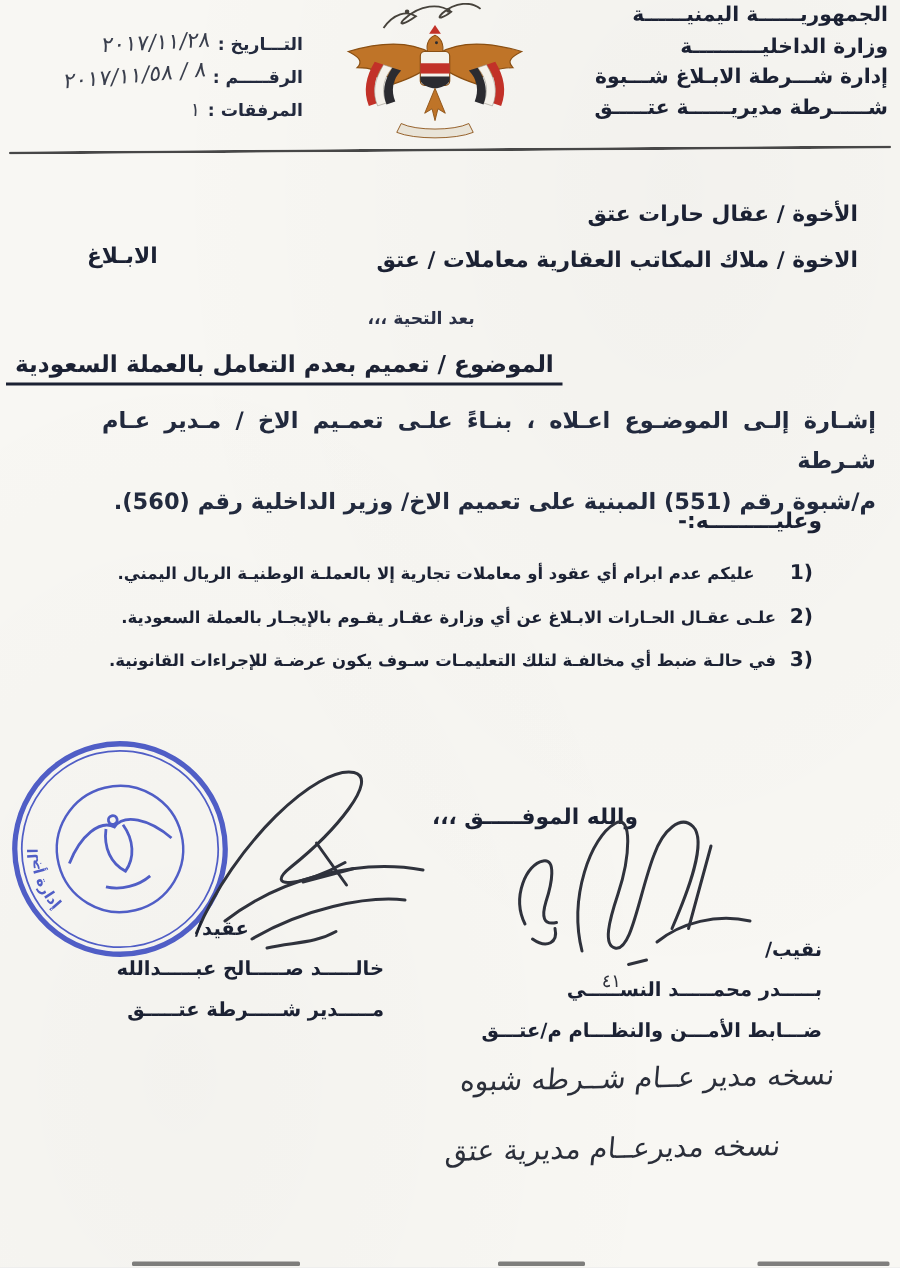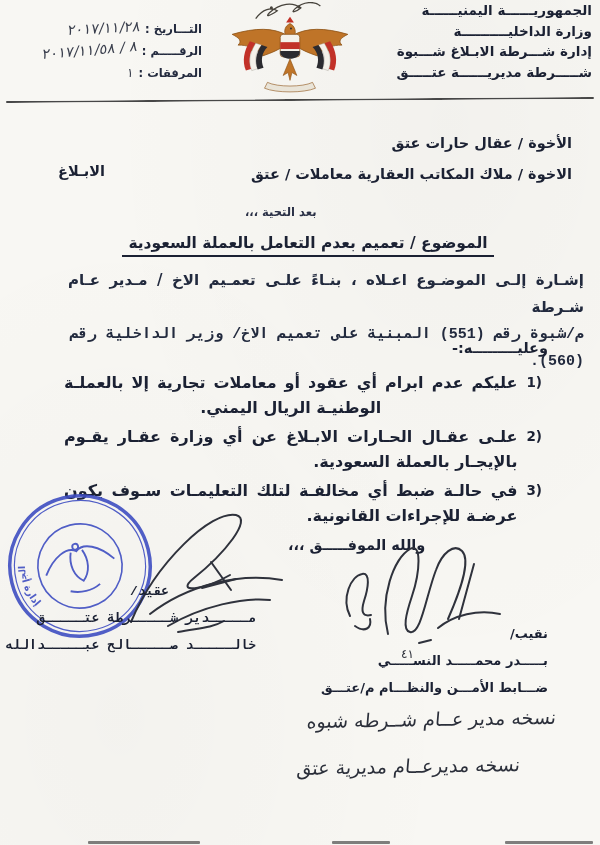--- a/index.html
+++ b/index.html
@@ -26,42 +26,42 @@
   .meta-value{display:inline-block;font-size:14.5px;color:#3a3f4d;transform:skewX(-9deg) rotate(-3deg);margin-left:4px;}
   .meta-value.num{transform:skewX(-11deg) rotate(-5deg);}
   .meta-value.small{font-size:12.5px;transform:skewX(-6deg);}
   .divider{left:6px;right:6px;top:99px;border-top:2px solid #474747;transform:rotate(-0.4deg);border-radius:2px;}
   
   .recipients{right:28px;top:128px;text-align:right;}
   .recipient-line{font-size:14.5px;font-weight:bold;line-height:31px;white-space:nowrap;color:#1b2133;}
   .honorific{left:58px;top:163px;font-size:14.5px;font-weight:bold;color:#1b2133;}
   .greeting{left:245px;top:205px;width:160px;text-align:left;font-size:11.5px;font-weight:700;color:#2a3046;}
   
-  .subject-row{left:16px;right:0;top:233px;text-align:center;}
+  .subject-row{left:4px;right:0;top:233px;text-align:left;}
   .subject-text{display:inline-block;font-size:15.5px;font-weight:bold;color:#1b2133;
     border-bottom:2px solid #1b2133;padding:0 6px 3px;}
   
   .intro{right:16px;left:68px;top:267px;direction:rtl;}
   .intro-line{font-size:15px;font-weight:600;line-height:27px;color:#222a3e;}
   .intro-line.l1{text-align:justify;text-align-last:justify;}
-  .intro-line.l2{text-align:right;font-family:Liberation Mono, monospace;}
+  .intro-line.l2{text-align:right;}
   .therefore{right:52px;top:340px;font-size:14.5px;font-weight:bold;color:#1b2133;}
   .points{right:58px;top:370px;width:478px;list-style:none;margin:0;padding:0;}
   .point{display:flex;flex-direction:row;gap:9px;margin-bottom:4px;}
   .point-num{flex:0 0 auto;direction:ltr;font-size:13.5px;font-weight:bold;color:#1b2133;line-height:25px;}
-  .point-text{flex:1 1 auto;font-size:16px;font-weight:bold;color:#1b2133;line-height:25px;
+  .point-text{flex:1 1 auto;font-size:11px;font-weight:bold;color:#1b2133;line-height:25px;
     text-align:justify;text-align-last:right;}
   .point:nth-child(1) .point-text{text-align-last:center;}
   .closing{left:288px;top:537px;font-size:14.5px;font-weight:bold;color:#1b2133;}
   
   .stamp{left:4px;top:490px;width:152px;height:152px;transform:rotate(-14deg);opacity:.9;}
   .sig-svg{pointer-events:none;}
   .sig-block{text-align:right;}
   .sig-line{font-size:13px;font-weight:bold;line-height:27px;white-space:nowrap;color:#1b2133;}
-  .sig-left{left:112px;top:578px;width:144px;font-family:Liberation Mono, monospace;}
+  .sig-left{left:112px;top:606px;width:144px;}
   .sig-left .rank{padding-left:18px;text-align:left;}
   .sig-right{left:358px;top:620px;width:190px;}
   
   .handwriting{font-size:19px;color:#2b2f3a;transform:skewX(-6deg) rotate(-1deg);display:inline-block;white-space:nowrap;}
   .copy1{right:44px;top:708px;}
   .copy2{right:80px;top:755px;}
   .bottom-mark{position:absolute;height:3px;background:#1c1c1c;opacity:.55;border-radius:1px;}
 </style>
 </head>
 <body>
@@ -214,22 +214,22 @@
       <path d="M66,98 C57,62 72,22 88,13 C100,6 98,36 90,60 C84,78 80,94 88,96 C99,99 104,60 114,34 C120,17 132,7 140,15 C150,25 136,60 126,83"></path>
       <path d="M116,92 C132,79 156,73 178,78"></path>
       <path d="M152,28 l-15,55"></path>
       <path d="M97,107 l12,-3"></path>
     </g>
     <text x="92" y="122" font-size="12" fill="#2f323c">٤١</text>
   </svg>
 
   <div class="abs sig-block sig-left">
     <div class="sig-line rank">عقيد/</div>
+    <div class="sig-line">خالـــــد صـــــالح عبـــــدالله</div>
     <div class="sig-line">مـــــدير شـــــرطة عتـــــق</div>
-    <div class="sig-line">خالـــــد صـــــالح عبـــــدالله</div>
   </div>
 
   <div class="abs sig-block sig-right">
     <div class="sig-line rank">نقيب/</div>
     <div class="sig-line">بـــــدر محمـــــد النســـــي</div>
     <div class="sig-line">ضـــابط الأمـــن والنظـــام م/عتـــق</div>
   </div>
 
   <div class="abs copy1">
     <span class="handwriting">نسخه مدير عــام شــرطه شبوه</span>

